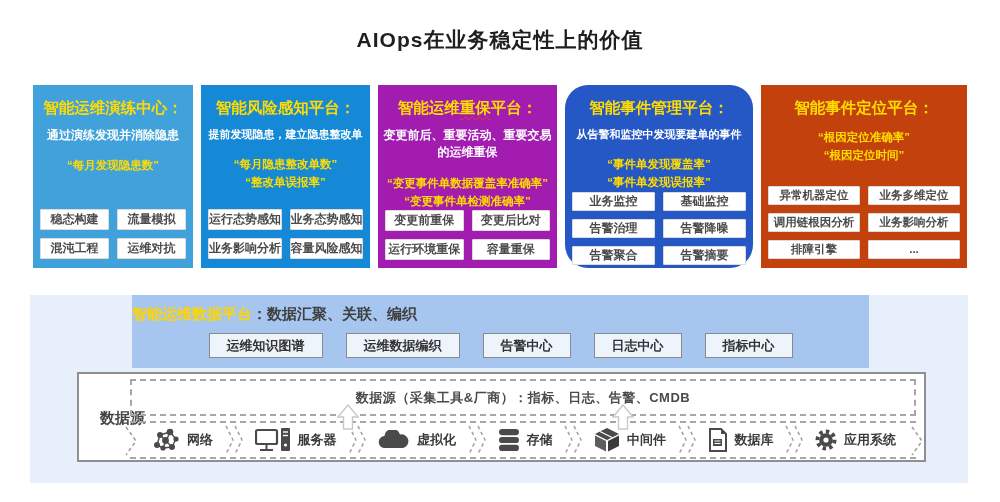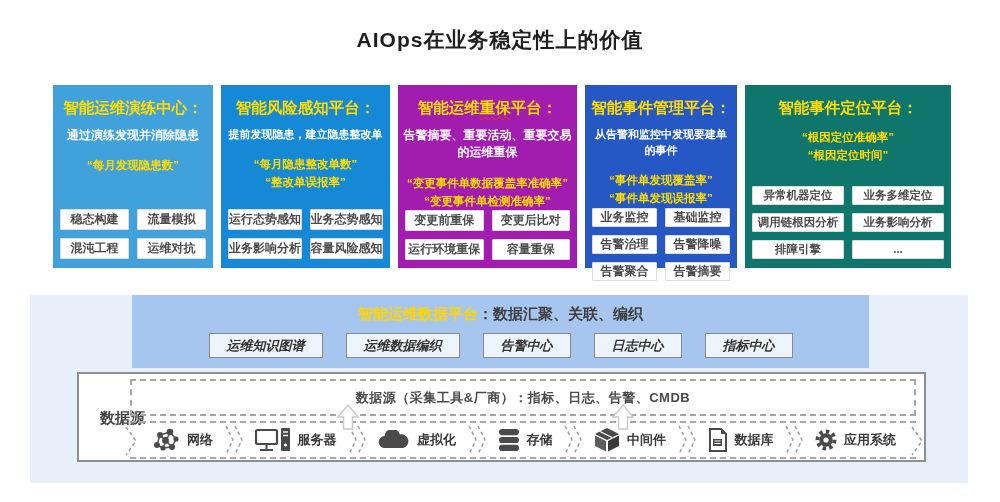--- a/index.html
+++ b/index.html
@@ -8,45 +8,45 @@
   body { position:relative; overflow:hidden; }
 
   .page-title { position:absolute; top:26px; left:0; width:1000px; text-align:center;
     font-size:21px; font-weight:bold; color:#1f1f1f; letter-spacing:1px; }
 
   
   .panels { position:absolute; left:33px; top:85px; width:935px; height:183px;
     display:flex; gap:8px; }
   .panel { height:183px; color:#fff; display:flex; flex-direction:column; }
   .panel.p1 { width:160px; } .panel.p2 { width:169px; } .panel.p3 { width:179px; }
-  .panel.p4 { width:152px; } .panel.p5 { width:206px; }
+  .panel.p4 { width:188px;border-radius:23px; } .panel.p5 { width:206px; }
   .panel-title { margin-top:13px; text-align:center; font-size:15.5px; font-weight:bold;
     color:#FFDC00; }
   .squiggle { text-decoration:underline; text-decoration-style:wavy;
     text-decoration-color:#e53935; text-decoration-thickness:1px; text-underline-offset:3px; }
   .panel-sub { margin:8px 5px 0; text-align:center; font-size:12px; font-weight:bold;
     line-height:1.45; color:#fff; }
   .panel.p2 .panel-sub, .panel.p4 .panel-sub { font-size:11px; }
   .panel-metrics { margin-top:13px; text-align:center; font-size:11.5px; font-weight:bold;
     color:#FFDC00; line-height:1.55; }
   .panel.p5 .panel-metrics { margin-top:10px; }
   .panel-buttons { margin:auto 7px 9px; display:grid; grid-template-columns:1fr 1fr; gap:8px; }
   .panel-btn { background:#fff; border:1px solid #dcdcdc; border-radius:1px; color:#4a4a4a;
     font-size:12px; font-weight:bold; height:21px; line-height:19px; text-align:center;
     cursor:pointer; white-space:nowrap; overflow:hidden; }
   .panel.p4 .panel-btn, .panel.p5 .panel-btn { height:19px; line-height:17px; }
   .panel.p5 .panel-btn { font-size:11.5px; }
 
   
   .bottom { position:absolute; left:30px; top:295px; width:938px; height:188px; }
   .dp-strip { position:absolute; left:102px; top:0; width:737px; height:73px; }
-  .dp-heading { margin-top:10px; text-align:center; font-size:15px; font-weight:bold;
+  .dp-heading { margin-top:10px; font-size:15px; font-weight:bold;
     color:#3f3f3f; }
   .dp-heading .hl { color:#FFD400; }
-  .dp-buttons { margin-top:9px; display:flex; justify-content:center; gap:23px;font-style:italic; }
+  .dp-buttons { margin-top:9px; display:flex; justify-content:center; gap:23px; }
   .dp-btn { background:#eef4fc; border:1px solid #8a8a8a; color:#333; font-size:13px;
     font-weight:bold; height:25px; line-height:23px; padding:0 17px; cursor:pointer;
     white-space:nowrap; }
 
   .ds-box { position:absolute; left:47px; top:77px; width:849px; height:90px;
     background:#fff; border:2px solid #8f8f8f; }
   .ds-label { position:absolute; left:21px; top:35px; font-size:15px; font-weight:bold;
     color:#444; }
   .ds-collectors { position:absolute; left:51px; top:5px; width:786px; height:37px;
     border:2px dashed #a6a6a6; display:flex; align-items:center; justify-content:center;
@@ -63,21 +63,21 @@
   .up-arrow.a1 { left:258px; } .up-arrow.a2 { left:533px; }
   svg { display:block; }
 </style>
 </head>
 <body>
 
 <div class="page-title">AIOps在业务稳定性上的价值</div>
 
 <div class="panels">
 
-  <div class="panel p1" style="background: rgb(65, 161, 219); margin-left: 20px;">
+  <div class="panel p1" style="background: rgb(65, 161, 219);">
     <div class="panel-title">智能运维演练中心：</div>
     <div class="panel-sub">通过演练发现并消除隐患</div>
     <div class="panel-metrics">
       <div>“每月发现隐患数”</div>
     </div>
     <div class="panel-buttons">
       <div class="panel-btn">稳态构建</div>
       <div class="panel-btn">流量模拟</div>
       <div class="panel-btn">混沌工程</div>
       <div class="panel-btn">运维对抗</div>
@@ -94,21 +94,21 @@
     <div class="panel-buttons">
       <div class="panel-btn">运行态势感知</div>
       <div class="panel-btn">业务态势感知</div>
       <div class="panel-btn">业务影响分析</div>
       <div class="panel-btn">容量风险感知</div>
     </div>
   </div>
 
   <div class="panel p3" style="background: #a21caf;">
     <div class="panel-title"><span>智能运维</span><span class="squiggle">重保</span><span>平台：</span></div>
-    <div class="panel-sub">告警摘要、重要活动、重要交易的运维重保</div>
+    <div class="panel-sub">变更前后、重要活动、重要交易的运维重保</div>
     <div class="panel-metrics">
       <div>“变更事件单数据覆盖率准确率”</div>
       <div>“变更事件单检测准确率”</div>
     </div>
     <div class="panel-buttons">
       <div class="panel-btn">变更前重保</div>
       <div class="panel-btn">变更后比对</div>
       <div class="panel-btn">运行环境重保</div>
       <div class="panel-btn">容量重保</div>
     </div>
@@ -124,21 +124,21 @@
     <div class="panel-buttons">
       <div class="panel-btn">业务监控</div>
       <div class="panel-btn">基础监控</div>
       <div class="panel-btn">告警治理</div>
       <div class="panel-btn">告警降噪</div>
       <div class="panel-btn">告警聚合</div>
       <div class="panel-btn">告警摘要</div>
     </div>
   </div>
 
-  <div class="panel p5" style="background: #0f766e;">
+  <div class="panel p5" style="background: #c2410c;">
     <div class="panel-title">智能事件定位平台：</div>
     <div class="panel-metrics">
       <div>“根因定位准确率”</div>
       <div>“根因定位时间”</div>
     </div>
     <div class="panel-buttons">
       <div class="panel-btn">异常机器定位</div>
       <div class="panel-btn">业务多维定位</div>
       <div class="panel-btn">调用链根因分析</div>
       <div class="panel-btn">业务影响分析</div>

